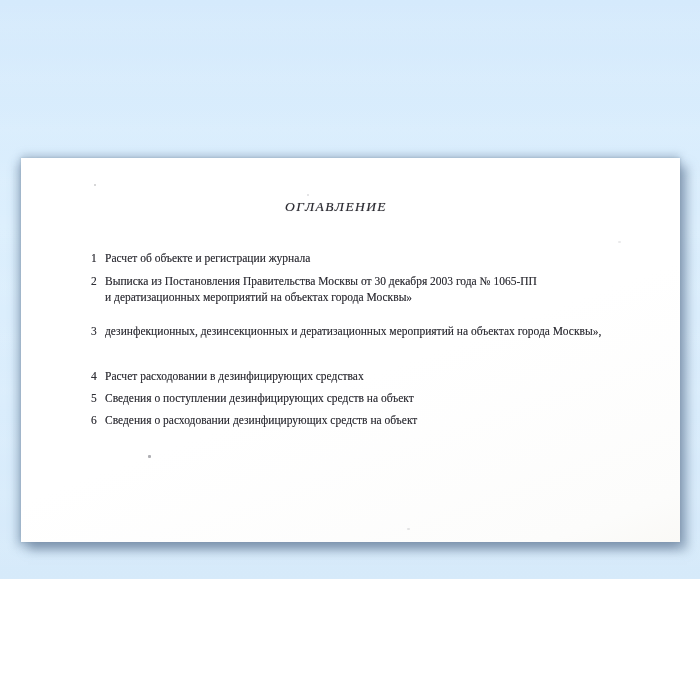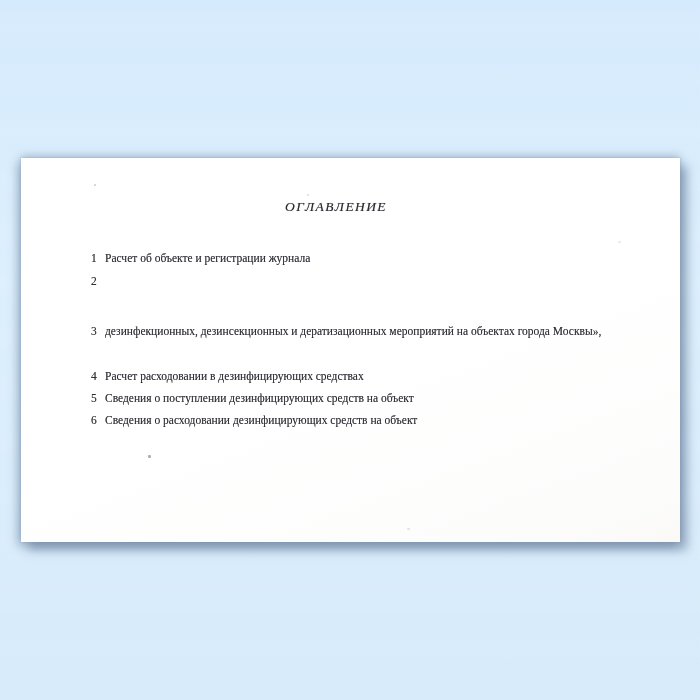--- a/index.html
+++ b/index.html
@@ -6,21 +6,21 @@
     margin: 0;
     padding: 0;
     width: 700px;
     height: 700px;
     overflow: hidden;
     font-family: "Liberation Serif", serif;
   }
   .scene {
     position: relative;
     width: 700px;
-    height: 700px;
+    height: 579px;
     background:
       repeating-linear-gradient(180deg,
         rgba(255,255,255,0.00) 0px,
         rgba(255,255,255,0.05) 26px,
         rgba(255,255,255,0.00) 52px),
       linear-gradient(180deg, #d5eafc 0%, #dceffd 38%, #daedfc 70%, #d6eafa 100%);
   }
   .paper {
     position: absolute;
     left: 21px;
@@ -98,20 +98,22 @@
       <div class="toc-item item-1">
         <div class="num">1</div>
         <div class="lines">
           <div>Расчет об объекте и регистрации журнала</div>
         </div>
       </div>
 
       <div class="toc-item item-2">
         <div class="num">2</div>
         <div class="lines">
+          <div>Выписка из Постановления Правительства Москвы от 30 декабря 2003 года № 1065-ПП</div>
+          <div>и дератизационных мероприятий на объектах города Москвы»</div>
         </div>
       </div>
 
       <div class="toc-item item-3">
         <div class="num">3</div>
         <div class="lines">
           <div>дезинфекционных, дезинсекционных и дератизационных  мероприятий на объектах города Москвы»,</div>
         </div>
       </div>
 

